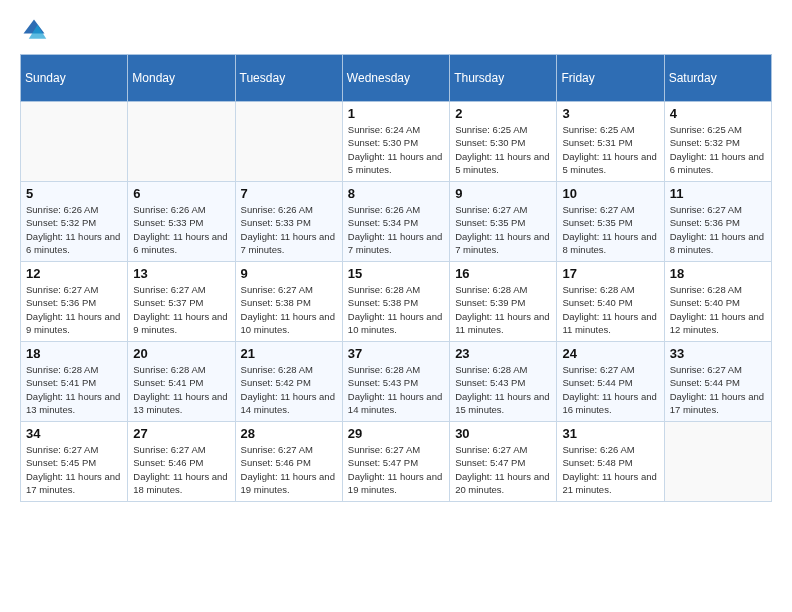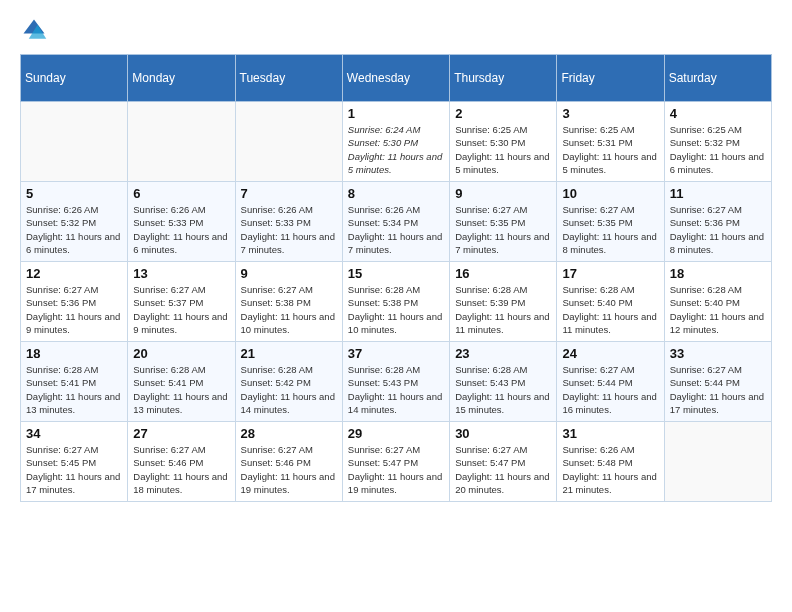--- a/index.html
+++ b/index.html
@@ -125,21 +125,21 @@
         <th>Saturday</th>
       </tr>
   </thead>
   <tbody id="calendar-body">
   <tr>
         <td class="empty-cell"></td>
         <td class="empty-cell"></td>
         <td class="empty-cell"></td>
         <td>
           <div class="day-number">1</div>
-          <div class="day-info" style="white-space: pre-line; font-style: italic;">Sunrise: 6:24 AM
+          <div class="day-info" style="white-space: pre-line;">Sunrise: 6:24 AM
 Sunset: 5:30 PM
 Daylight: 11 hours and 5 minutes.</div>
         </td>
         <td>
           <div class="day-number">2</div>
           <div class="day-info" style="white-space: pre-line;">Sunrise: 6:25 AM
 Sunset: 5:30 PM
 Daylight: 11 hours and 5 minutes.</div>
         </td>
         <td>

